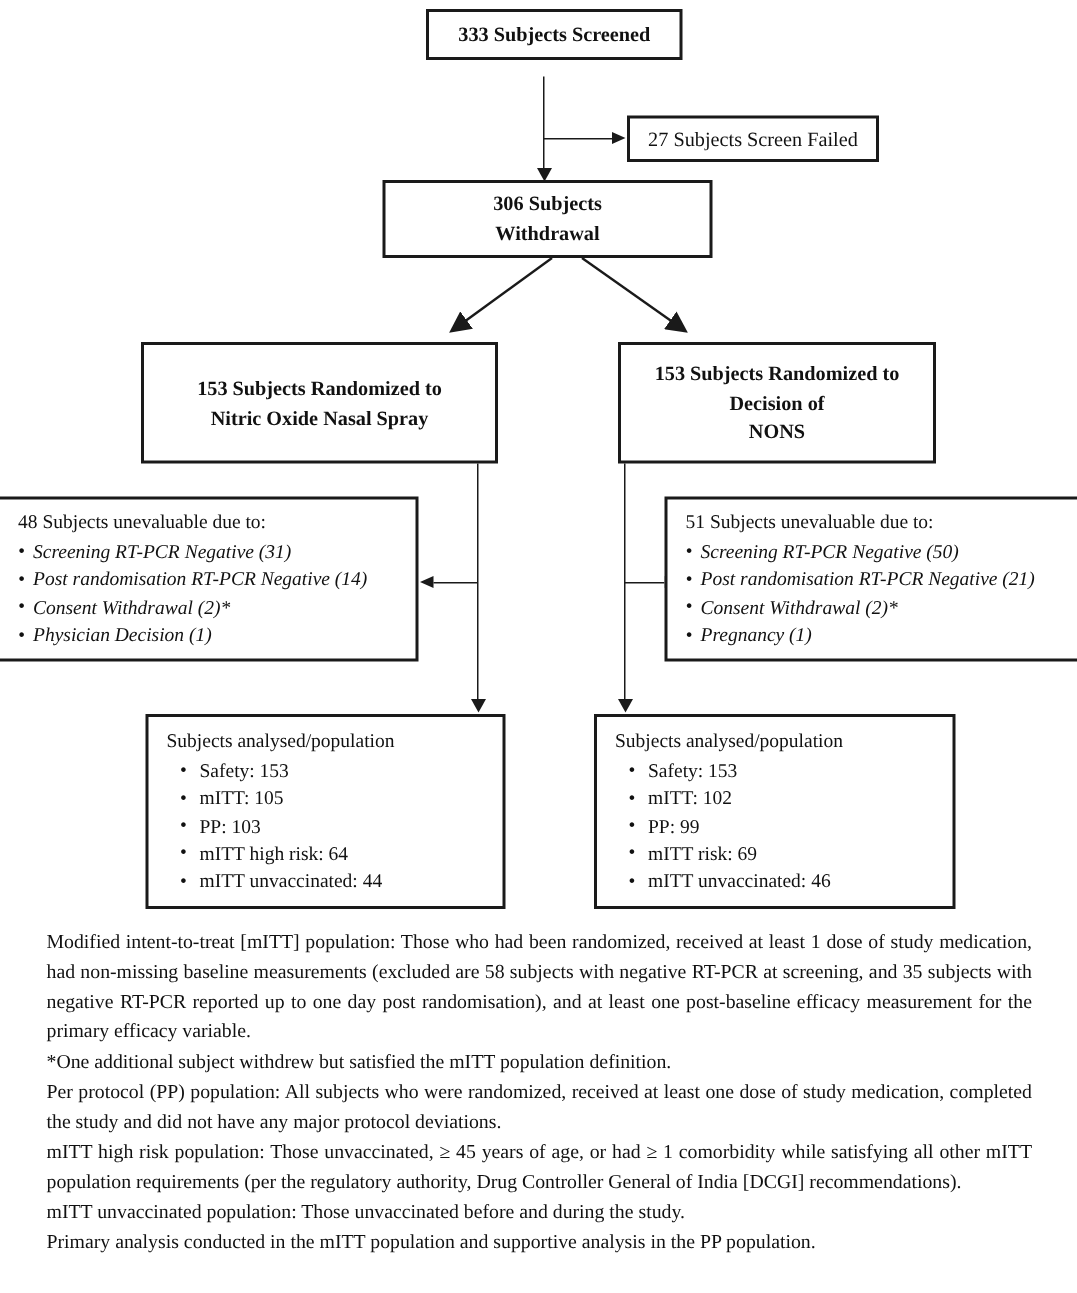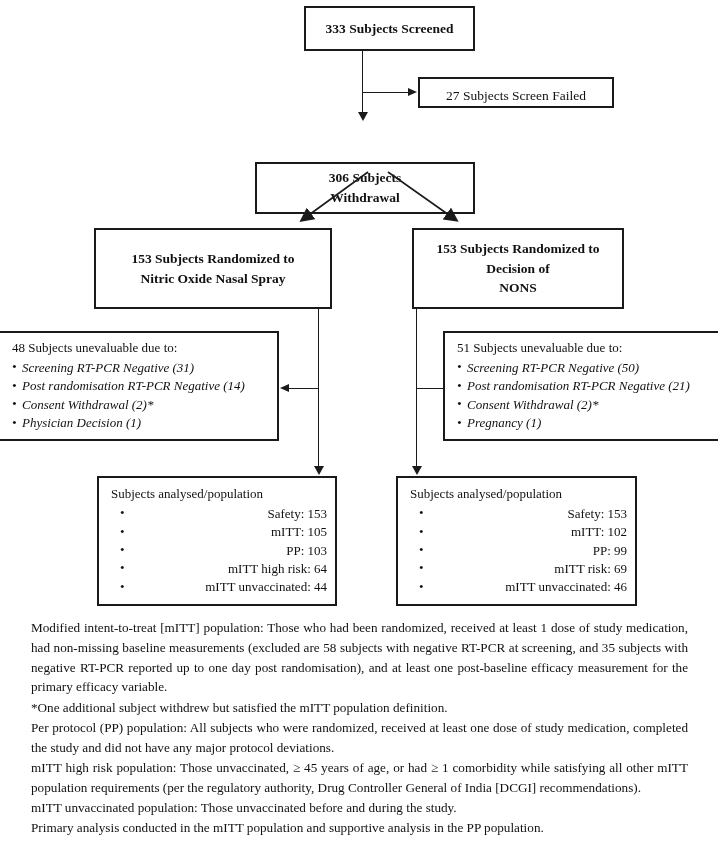--- a/index.html
+++ b/index.html
@@ -80,21 +80,20 @@
 
   ul.indent {
     list-style: none;
     margin: 0;
     padding: 0;
   }
   ul.indent li {
     position: relative;
     padding-left: 22px;
     white-space: nowrap;
-    text-align: right;
   }
   ul.indent li:before {
     content: "\2022";
     position: absolute;
     left: 9px;
     top: -0.5px;
   }
 
   
   .vline {
@@ -146,35 +145,35 @@
   }
   #notes p {
     margin: 0 0 0.5px 0;
   }
 </style>
 </head>
 <body>
 
 <div id="flow">
 
-  <div class="box box-center" style="left:304px; top:6px; width:171px; height:45px;">
+  <div class="box box-center" style="left:284px; top:6px; width:171px; height:34px;">
     <div class="box-inner">333 Subjects Screened</div>
   </div>
 
   <div class="vline" style="left:362px; top:51px; height:63px;"></div>
   <div class="arrow-down" style="left:357.5px; top:112px;"></div>
 
   <div class="hline" style="left:362px; top:92px; width:48px;"></div>
   <div class="arrow-right" style="left:408px; top:87.5px;"></div>
 
-  <div class="box box-center" style="left:418px; top:77px; width:196px; height:31px; font-weight:normal;justify-content:flex-end;">
+  <div class="box box-center" style="left:418px; top:77px; width:168px; height:31px; font-weight:normal;">
     <div class="box-inner">27 Subjects Screen Failed</div>
   </div>
 
-  <div class="box box-center" style="left:255px; top:120px; width:220px; height:52px;margin-top:42px;">
+  <div class="box box-center" style="left:255px; top:120px; width:220px; height:52px;">
     <div class="box-inner">306 Subjects</div>
     <div class="box-inner">Withdrawal</div>
   </div>
 
   <svg class="diag" style="left:280px; top:170px; width:260px; height:58px;" viewBox="0 0 260 58">
     <defs>
       <marker id="ah" markerWidth="9" markerHeight="9" refX="7" refY="4.5" orient="auto">
         <path d="M0,0 L9,4.5 L0,9 Z" fill="#1a1a1a"></path>
       </marker>
     </defs>

